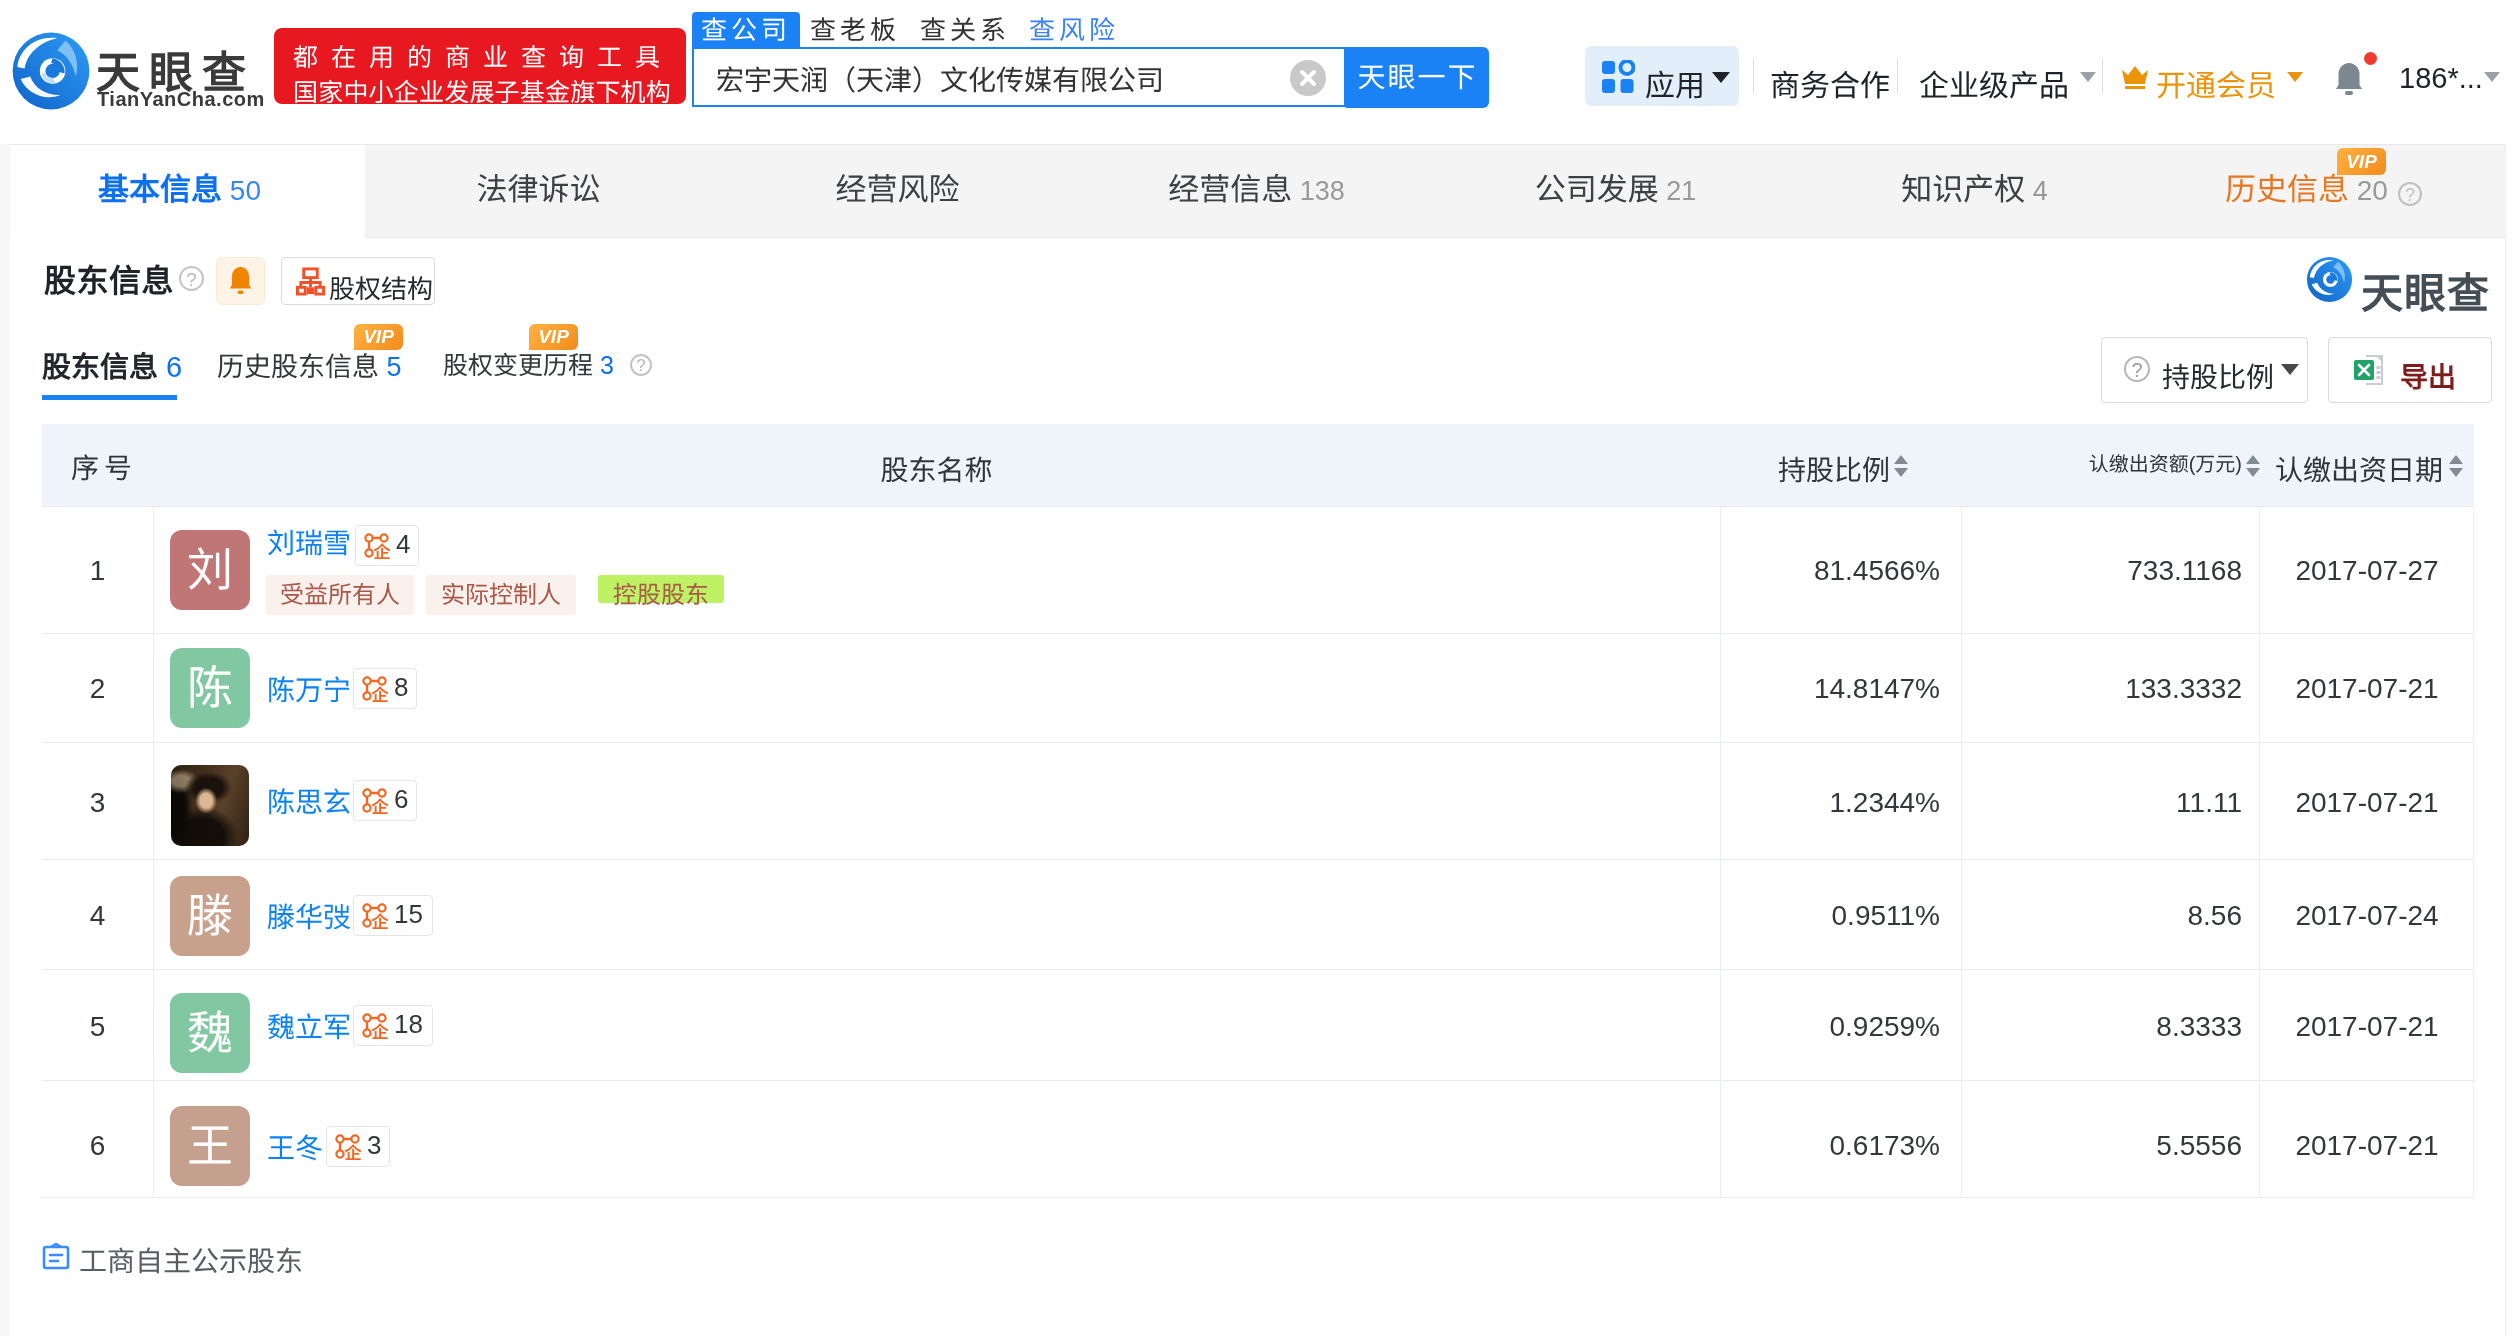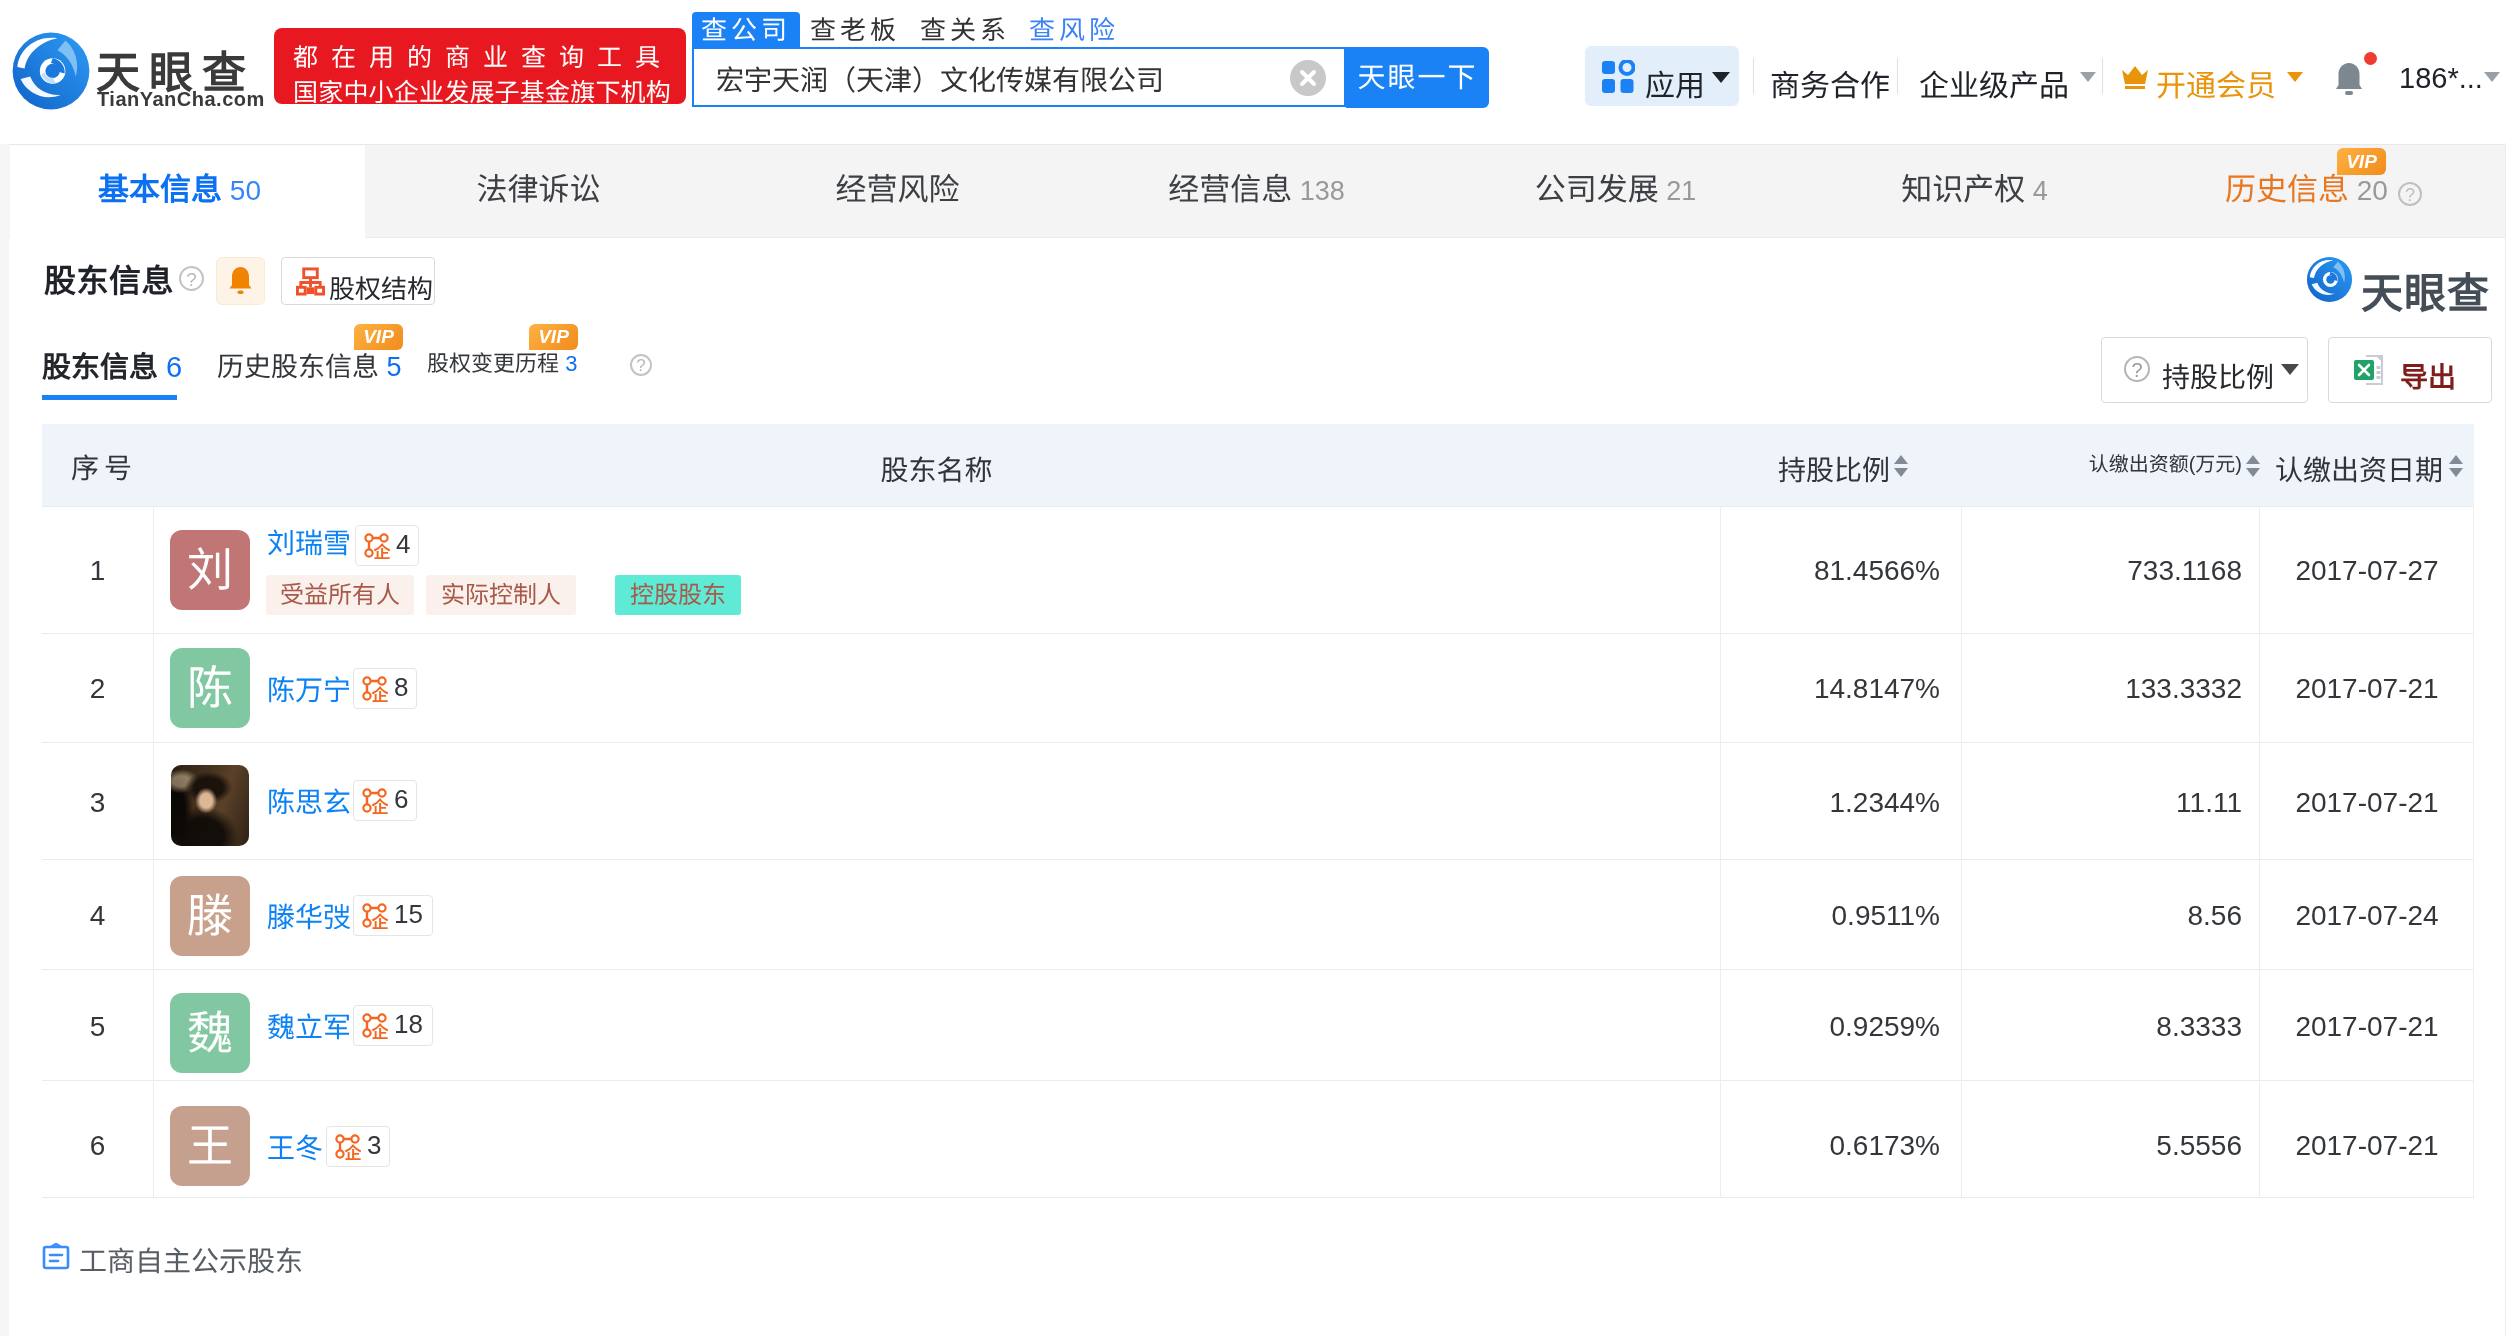--- a/index.html
+++ b/index.html
@@ -133,21 +133,21 @@
     <circle cx="52" cy="50" r="16" fill="#fff"></circle>
     <circle cx="52" cy="50" r="9" fill="#1b78dd"></circle>
     <path d="M52 34 C62 36 68 44 67 53 L59 51 C59 45 56 41 50 40 Z" fill="#1b78dd"></path>
   </svg>
   <div class="abs cjk" style="left:2361px;top:259px;font-size:42px;font-weight:700;color:#454e57;letter-spacing:1px;">天眼查</div>
 
   <div class="abs cjk" style="left:42px;top:343px;font-size:29px;font-weight:700;color:#23262b;">股东信息<span style="color:#0c70f2;font-weight:400;"> 6</span></div>
   <div class="abs" style="left:42px;top:395px;width:135px;height:5px;background:#1b82f6;"></div>
   <div class="abs cjk" style="left:217px;top:345px;font-size:27px;color:#33363b;">历史股东信息<span style="color:#0c70f2;"> 5</span></div>
   <div class="abs" style="left:354px;top:324px;width:49px;height:26px;background:linear-gradient(135deg,#ffb143,#f08c1c);border-radius:6px 6px 6px 0;color:#fff;font-size:19px;font-weight:700;font-style:italic;text-align:center;line-height:26px;">VIP</div>
-  <div class="abs cjk" style="left:427px;top:345px;font-size:22px;color:#33363b;">股权变更历程<span style="color:#0c70f2;"> 3</span></div>
+  <div class="abs cjk" style="left:443px;top:345px;font-size:25px;color:#33363b;">股权变更历程<span style="color:#0c70f2;"> 3</span></div>
   <div class="abs" style="left:529px;top:324px;width:49px;height:26px;background:linear-gradient(135deg,#ffb143,#f08c1c);border-radius:6px 6px 6px 0;color:#fff;font-size:19px;font-weight:700;font-style:italic;text-align:center;line-height:26px;">VIP</div>
   <div class="abs" style="left:630px;top:354px;width:22px;height:22px;border:2px solid #c3c3c3;border-radius:50%;color:#b8b8b8;font-size:17px;text-align:center;line-height:20px;">?</div>
 
   <div class="abs" style="left:2101px;top:337px;width:207px;height:66px;background:#fff;border:1px solid #d9d9d9;border-radius:4px;"></div>
   <div class="abs" style="left:2124px;top:356px;width:26px;height:26px;border:2px solid #b5b5b5;border-radius:50%;color:#9a9a9a;font-size:20px;text-align:center;line-height:25px;">?</div>
   <div class="abs cjk" style="left:2162px;top:355px;font-size:28px;color:#26292e;">持股比例</div>
   <div class="abs" style="left:2281px;top:364px;width:0;height:0;border-left:9px solid transparent;border-right:9px solid transparent;border-top:11px solid #45484d;"></div>
   <div class="abs" style="left:2328px;top:337px;width:164px;height:66px;background:#fff;border:1px solid #d9d9d9;border-radius:4px;"></div>
   <svg class="abs" style="left:2352px;top:352px;" width="36" height="36" viewBox="0 0 36 36">
     <path d="M14 4 L30 4 L30 32 L14 32" fill="#fff" stroke="#c9cdd1" stroke-width="2"></path>
@@ -220,21 +220,21 @@
     <svg class="abs" style="left:363px;top:532px;" width="27" height="27" viewBox="0 0 27 27">
       <circle cx="6" cy="6" r="3.6" fill="none" stroke="#f26822" stroke-width="2.2"></circle>
       <circle cx="21" cy="6" r="3.6" fill="none" stroke="#f26822" stroke-width="2.2"></circle>
       <circle cx="6" cy="21" r="3.6" fill="none" stroke="#f26822" stroke-width="2.2"></circle>
       <path d="M10 6 L17 6 M6 10 L6 17" stroke="#f26822" stroke-width="2.4"></path>
       <text x="19" y="26" font-size="17" font-weight="bold" fill="#f26822" text-anchor="middle" font-family="Liberation Sans,sans-serif">企</text>
     </svg>
     <div class="abs" style="left:396px;top:529px;font-size:26px;color:#33363b;">4</div>
     <div class="abs cjk" style="left:266px;top:575px;height:40px;background:#faf1ed;border-radius:3px;color:#a8594a;font-size:24px;line-height:40px;padding:0 14px;">受益所有人</div>
     <div class="abs cjk" style="left:426px;top:575px;height:40px;background:#faf1ed;border-radius:3px;color:#a8594a;font-size:24px;line-height:40px;padding:0 15px;">实际控制人</div>
-    <div class="abs cjk" style="left:615px;top:575px;height:40px;background:#5eead4;border-radius:3px;color:#a8594a;font-size:24px;line-height:40px;padding:0 15px;">控股股东</div>
+    <div class="abs cjk" style="left:598px;top:575px;height:28px;background:#bef264;border-radius:3px;color:#a8594a;font-size:24px;line-height:40px;padding:0 15px;">控股股东</div>
 
     <div class="abs cjk" style="left:267px;top:668px;font-size:28px;color:#0d82f5;">陈万宁</div>
     <div class="abs" style="left:353px;top:668px;width:64px;height:41px;border:1px solid #e5e5e5;border-radius:4px;"></div>
     <svg class="abs" style="left:361px;top:675px;" width="27" height="27" viewBox="0 0 27 27">
       <circle cx="6" cy="6" r="3.6" fill="none" stroke="#f26822" stroke-width="2.2"></circle>
         <circle cx="21" cy="6" r="3.6" fill="none" stroke="#f26822" stroke-width="2.2"></circle>
         <circle cx="6" cy="21" r="3.6" fill="none" stroke="#f26822" stroke-width="2.2"></circle>
         <path d="M10 6 L17 6 M6 10 L6 17" stroke="#f26822" stroke-width="2.4"></path>
         <text x="19" y="26" font-size="17" font-weight="bold" fill="#f26822" text-anchor="middle" font-family="Liberation Sans,sans-serif">企</text>
     </svg>

